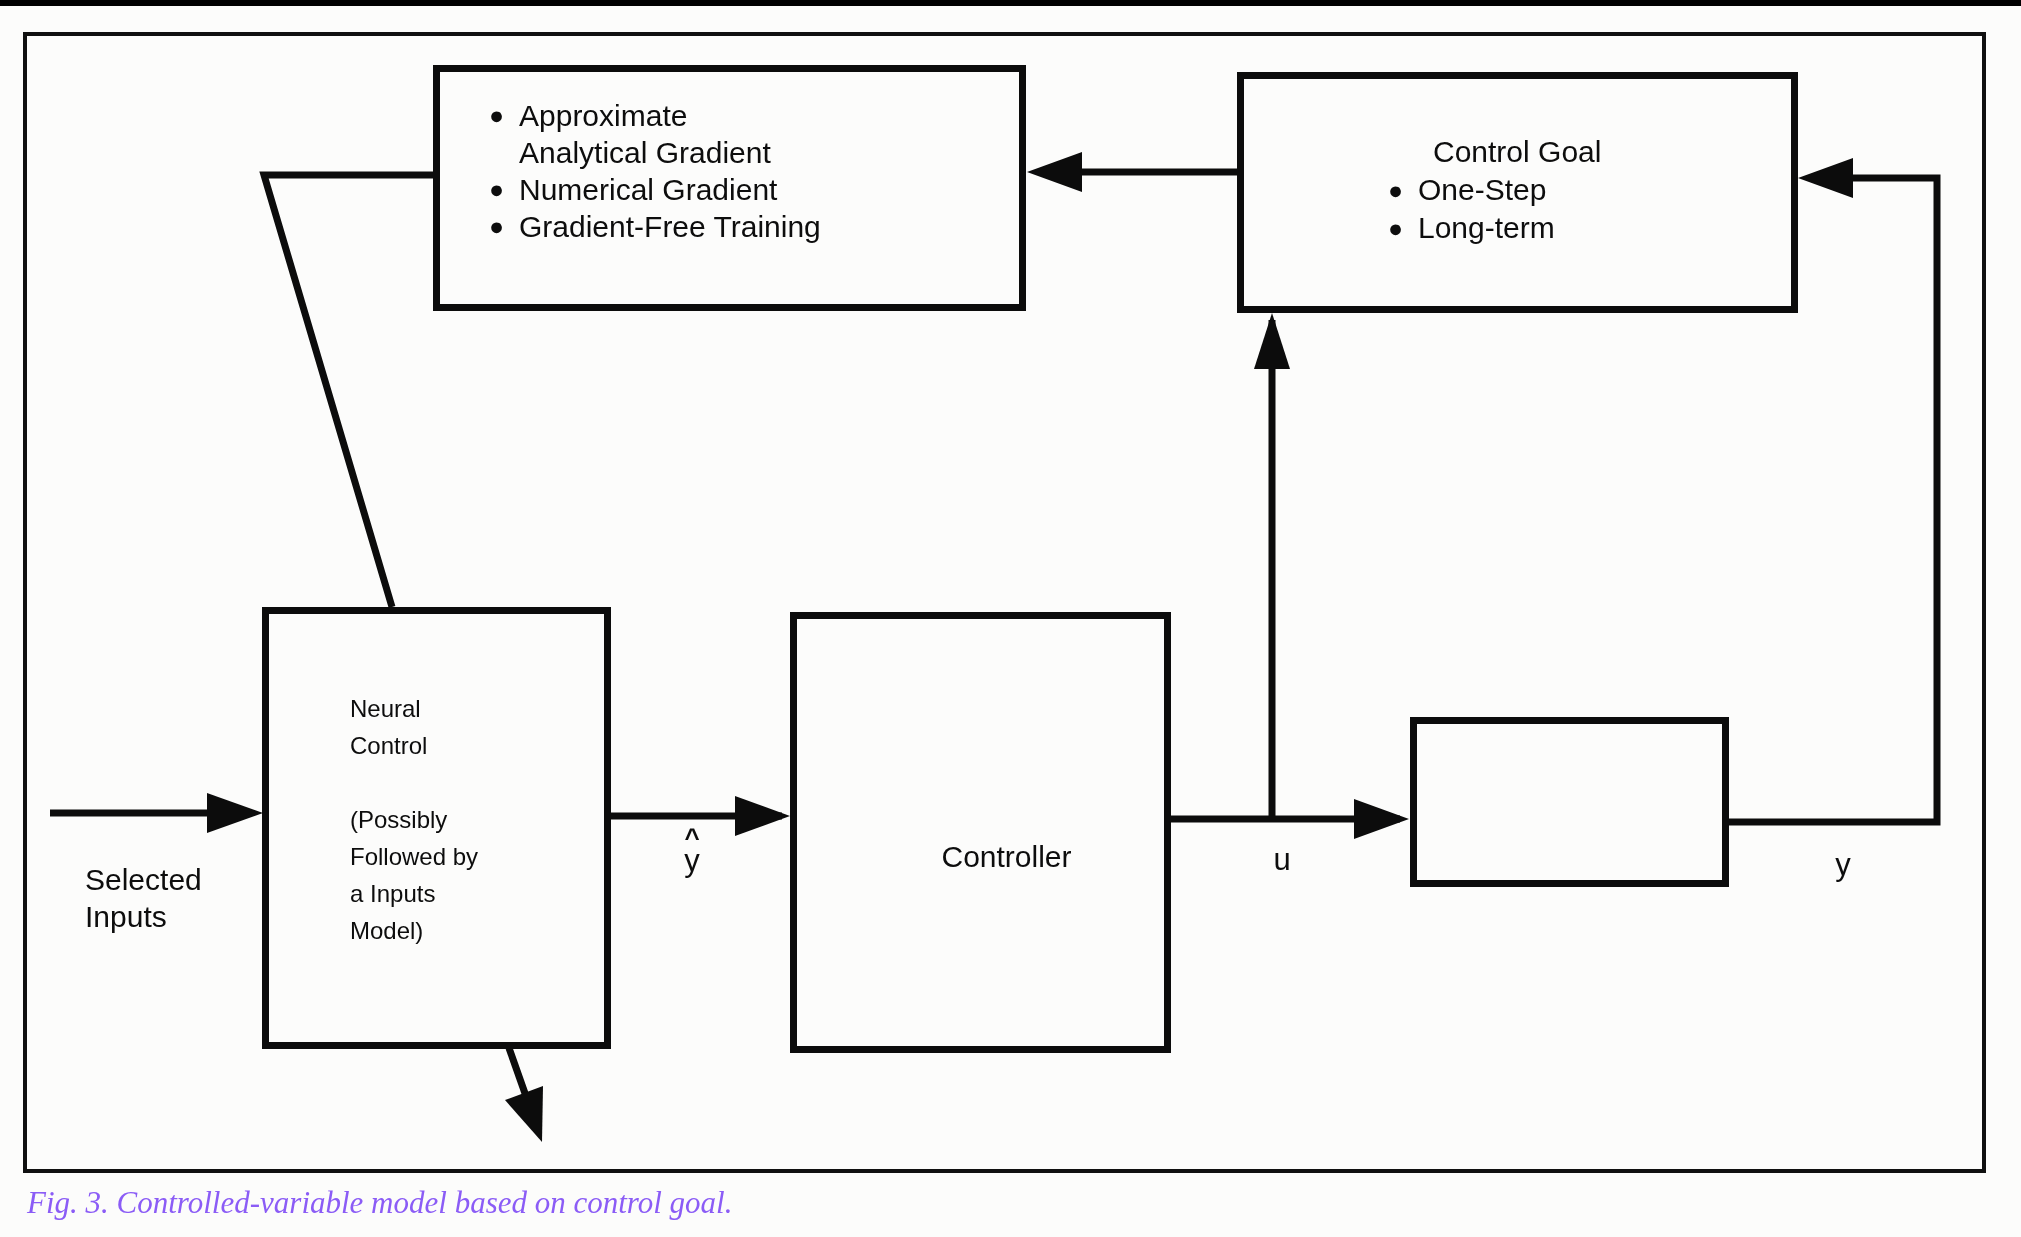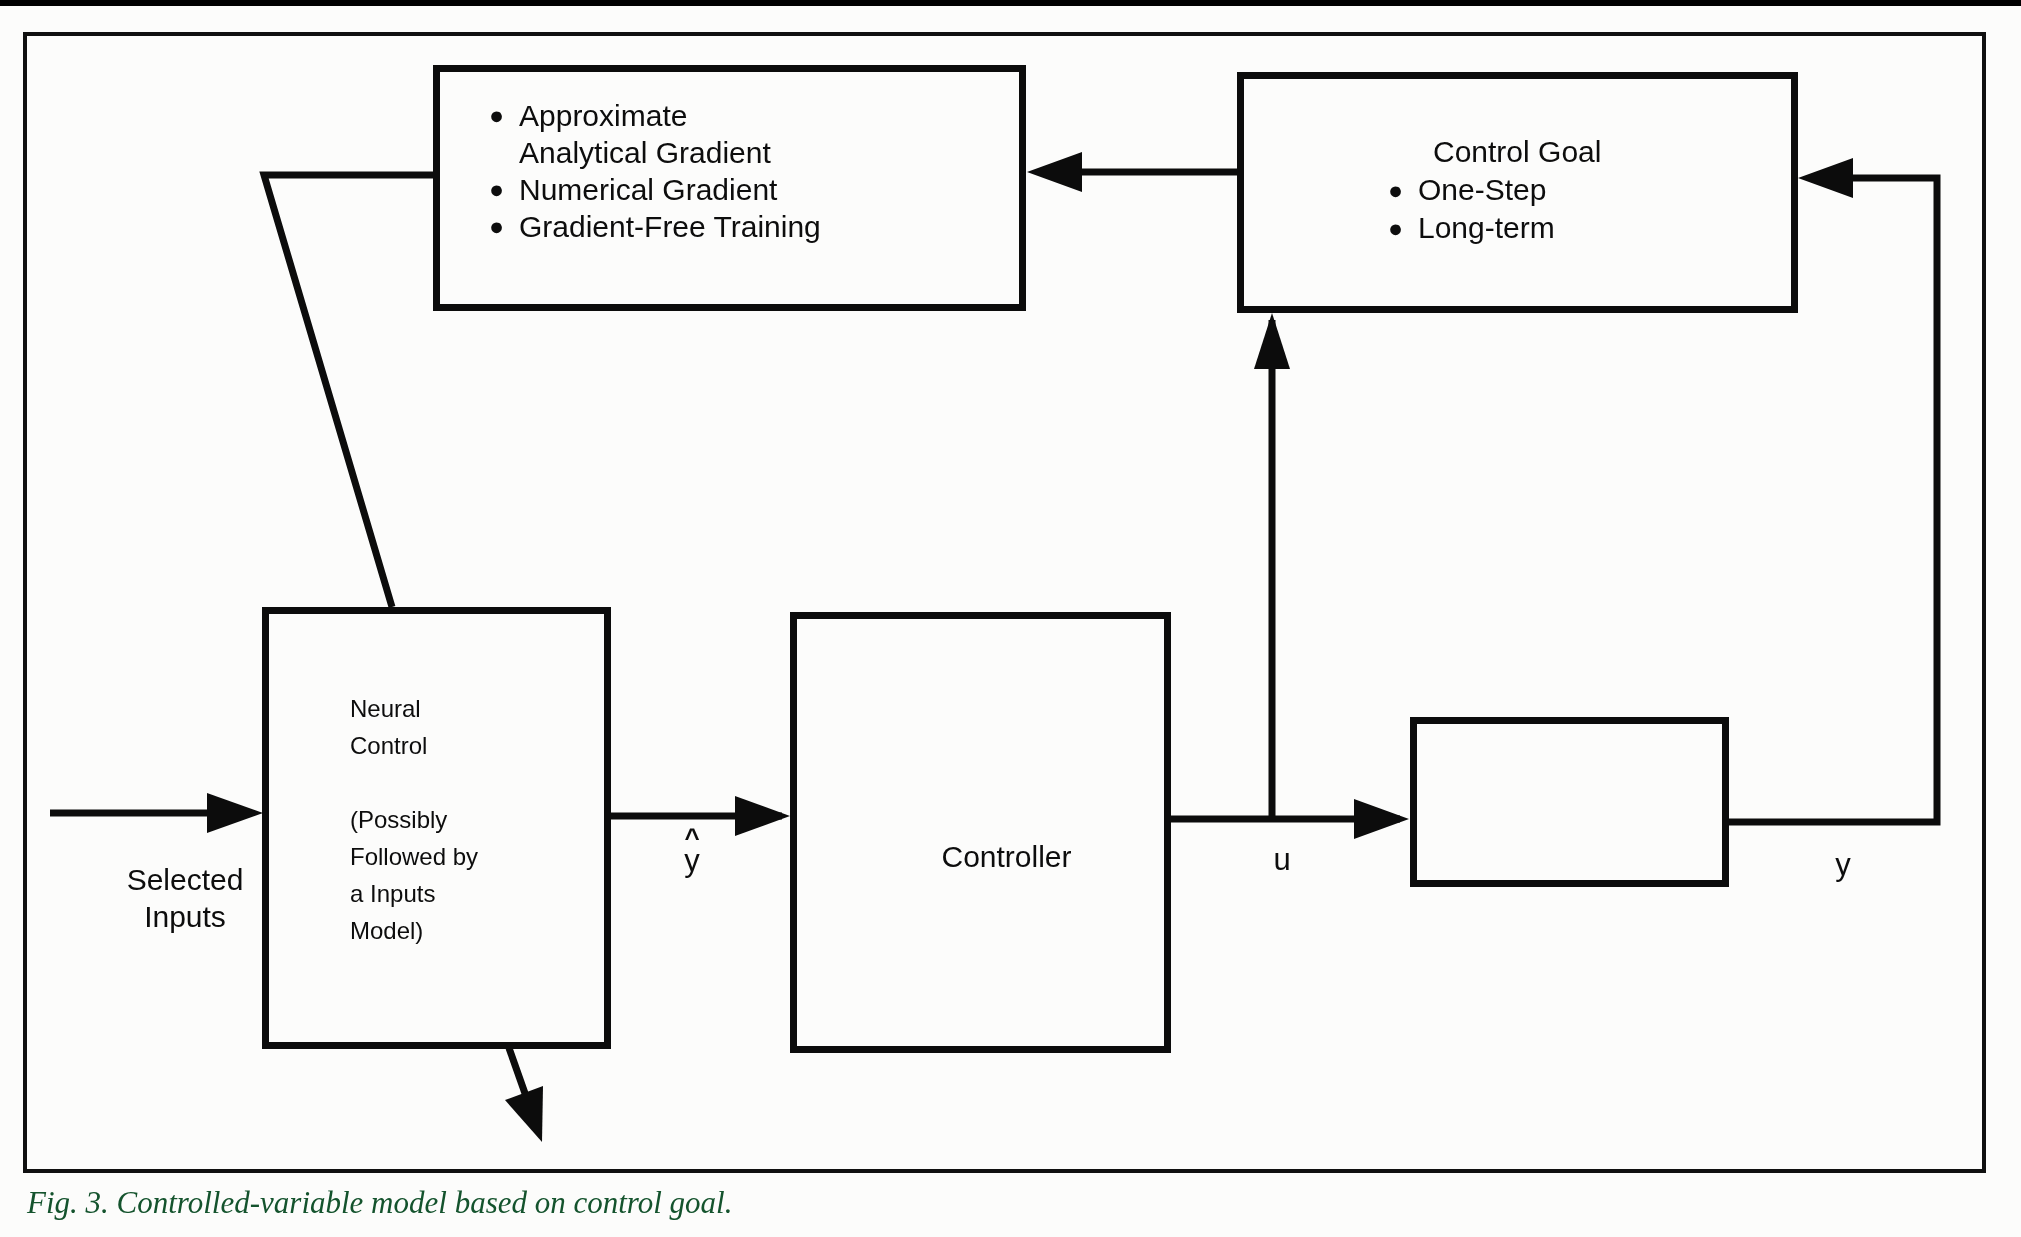--- a/index.html
+++ b/index.html
@@ -82,21 +82,20 @@
     text-align: center;
     font-size: 30px;
   }
   #ctrl-label  { left: 790px;  top: 840px; width: 433px; }
   #plant-label { left: 1410px; top: 797px; width: 319px; }
 
   #sel-label {
     position: absolute;
     left: 85px; top: 861px;
     width: 200px;
-    text-align: center;
     font-size: 30px;
     line-height: 37px;
   }
   #yhat-label {
     position: absolute;
     left: 662px; top: 831px;
     width: 60px;
     text-align: center;
   }
   #yhat-label .hat {
@@ -125,21 +124,21 @@
     width: 60px;
     text-align: center;
     font-size: 31px;
   }
   #caption {
     position: absolute;
     left: 27px; top: 1185px;
     font-family: "Liberation Serif", serif;
     font-style: italic;
     font-size: 31px;
-    color: #14532d;
+    color: #8b5cf6;
   }
 </style>
 </head>
 <body>
 
 <div class="canvas">
 
   <div class="scan-topbar"></div>
   <div class="frame"></div>
 

